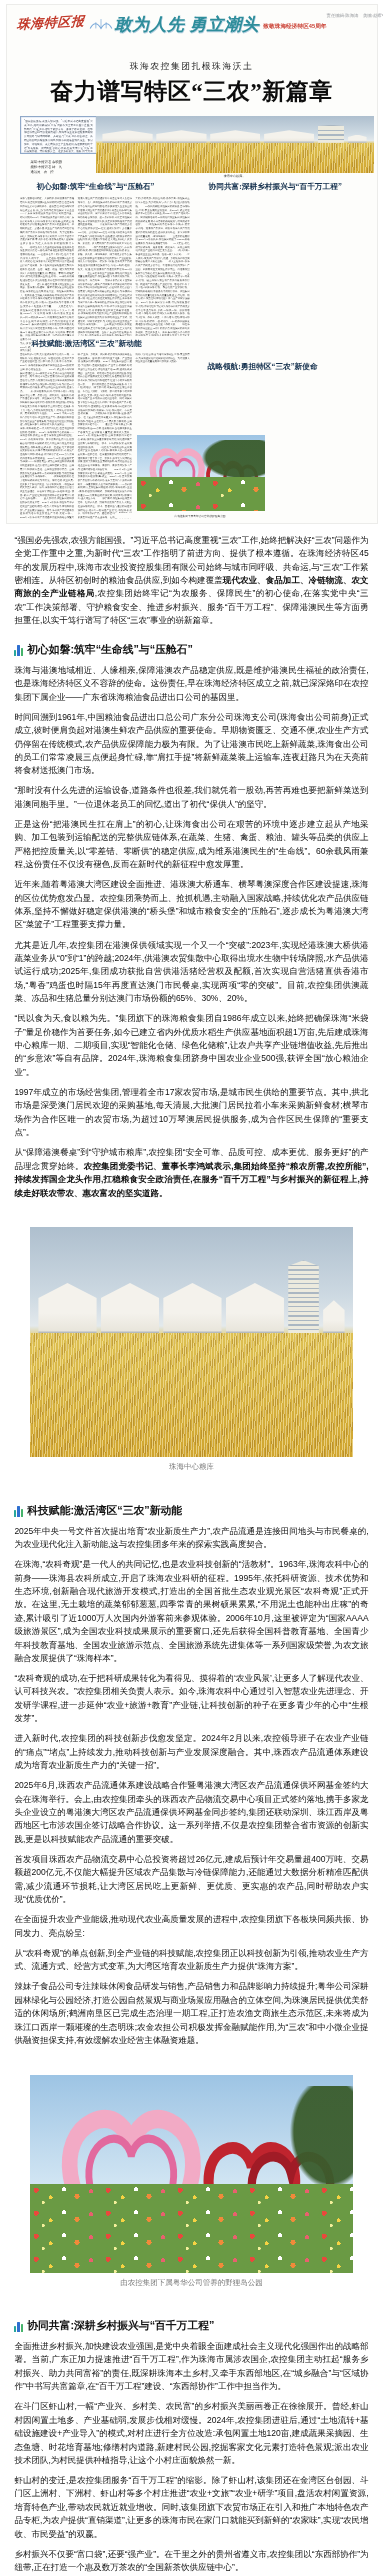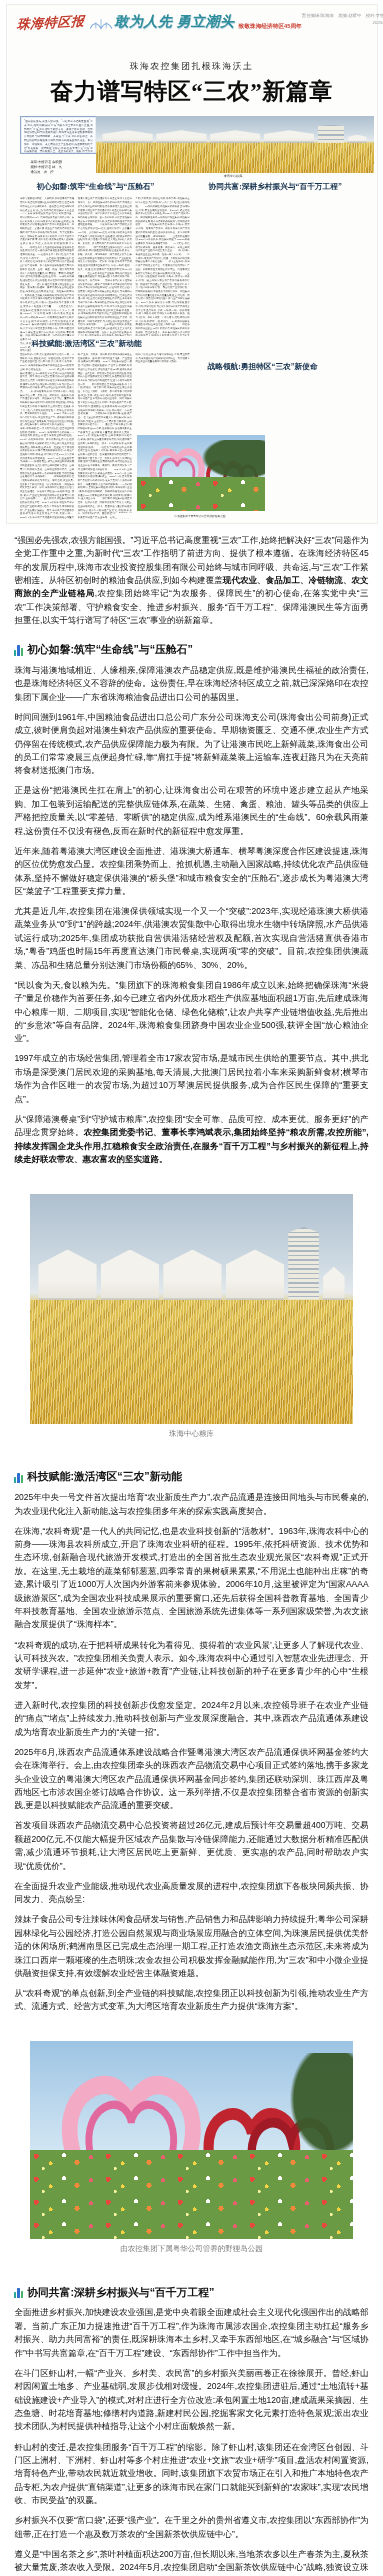--- a/index.html
+++ b/index.html
@@ -2,21 +2,21 @@
 <html style="font-size:8.2px"><head>
 <meta charset="utf-8">
 <style>
   html,body{margin:0;padding:0;background:#ffffff;}
   body{width:383px;font-family:"Liberation Sans",sans-serif;color:#111;}
   
   .scan{position:relative;width:372px;margin:4.1px auto 0;background:#fdfdfb;border:0.5px solid #ececea;box-sizing:border-box;padding:4.1px 0 0;}
   .mast{display:flex;align-items:flex-start;padding:2.1px 8.2px 0 10.3px;height:38px;box-sizing:border-box;}
   .paper-logo{font-family:"Liberation Serif",serif;font-style:italic;font-weight:900;font-size:13px;color:#c23a2b;transform:rotate(-3deg) skewX(-6deg);letter-spacing:0.5px;white-space:nowrap;margin-top:3.1px;}
   .bridge{margin:5.2px 1px 0 5.2px;}
-  .slogan{font-family:"Liberation Serif",serif;font-style:italic;font-weight:900;font-size:14px;color:#2e8d9b;text-shadow:0.5px 0.5px 0 rgba(90,150,190,.45);white-space:nowrap;margin-top:2.1px;letter-spacing:0.5px;}
+  .slogan{font-family:"Liberation Serif",serif;font-style:italic;font-weight:900;font-size:17px;color:#2e8d9b;text-shadow:0.5px 0.5px 0 rgba(90,150,190,.45);white-space:nowrap;margin-top:2.1px;letter-spacing:0.5px;}
   .slogan-sub{font-size:5.7px;font-weight:700;color:#c93b2e;margin:11.3px 0 0 4.1px;white-space:nowrap;}
   .mast-right{margin-left:auto;text-align:right;margin-top:2.1px;}
   .ed-line{font-size:4.4px;color:#95989c;line-height:6.2px;white-space:nowrap;}
   .kicker{text-align:center;font-size:8.8px;letter-spacing:1.5px;color:#1c1c1c;margin-top:14px;}
   .headline{text-align:center;font-family:"Liberation Serif",serif;font-weight:900;font-size:23px;letter-spacing:0.5px;color:#0d0d0d;margin:3.1px 0 8.2px;}
   .scan-content{position:relative;height:408px;margin:0 0 0 0;}
   .intro-box{position:absolute;left:13.4px;top:1px;width:77px;height:38px;border:0.5px solid #8fa8c8;box-shadow:inset 0 0 0 0.5px rgba(143,168,200,.35);padding:2.6px 3.1px;box-sizing:border-box;font-size:2.6px;line-height:3.8px;color:#3c4450;text-align:justify;overflow:hidden;background:#fcfdff;}
   .scan-byline{position:absolute;left:24px;top:45px;font-size:3.3px;line-height:4.9px;color:#222;}
   .scan-ph1{position:absolute;left:89px;top:1px;width:278px;height:57px;overflow:hidden;}
   .scan-cap1{position:absolute;left:89px;top:59px;width:278px;text-align:center;font-size:3.1px;color:#333;}
@@ -126,20 +126,21 @@
     <h2 class="sec-head">
       <span class="bars">
         <i></i>
         <i></i>
         <i></i>
       </span>
       <span>初心如磐:筑牢“生命线”与“压舱石”</span>
     </h2>
     <p class="para"><span>珠海与港澳地域相近、人缘相亲,保障港澳农产品稳定供应,既是维护港澳民生福祉的政治责任,也是珠海经济特区义不容辞的使命。这份责任,早在珠海经济特区成立之前,就已深深烙印在农控集团下属企业——广东省珠海粮油食品进出口公司的基因里。</span></p>
     <p class="para"><span>时间回溯到1961年,中国粮油食品进出口总公司广东分公司珠海支公司(珠海食出公司前身)正式成立,彼时便肩负起对港澳生鲜农产品供应的重要使命。早期物资匮乏、交通不便,农业生产方式仍停留在传统模式,农产品供应保障能力极为有限。为了让港澳市民吃上新鲜蔬菜,珠海食出公司的员工们常常凌晨三点便起身忙碌,靠“肩扛手提”将新鲜蔬菜装上运输车,连夜赶路只为在天亮前将食材送抵澳门市场。</span></p>
+    <p class="para"><span>“那时没有什么先进的运输设备,道路条件也很差,我们就凭着一股劲,再苦再难也要把新鲜菜送到港澳同胞手里。”一位退休老员工的回忆,道出了初代“保供人”的坚守。</span></p>
     <p class="para"><span>正是这份“把港澳民生扛在肩上”的初心,让珠海食出公司在艰苦的环境中逐步建立起从产地采购、加工包装到运输配送的完整供应链体系,在蔬菜、生猪、禽蛋、粮油、罐头等品类的供应上严格把控质量关,以“零差错、零断供”的稳定供应,成为维系港澳民生的“生命线”。60余载风雨兼程,这份责任不仅没有褪色,反而在新时代的新征程中愈发厚重。</span></p>
     <p class="para"><span>近年来,随着粤港澳大湾区建设全面推进、港珠澳大桥通车、横琴粤澳深度合作区建设提速,珠海的区位优势愈发凸显。农控集团乘势而上、抢抓机遇,主动融入国家战略,持续优化农产品供应链体系,坚持不懈做好稳定保供港澳的“桥头堡”和城市粮食安全的“压舱石”,逐步成长为粤港澳大湾区“菜篮子”工程重要支撑力量。</span></p>
     <p class="para"><span>尤其是近几年,农控集团在港澳保供领域实现一个又一个“突破”:2023年,实现经港珠澳大桥供港蔬菜业务从“0”到“1”的跨越;2024年,供港澳农贸集散中心取得出境水生物中转场牌照,水产品供港试运行成功;2025年,集团成功获批自营供港活猪经营权及配额,首次实现自营活猪直供香港市场,“粤香”鸡蛋也时隔15年再度直达澳门市民餐桌,实现两项“零的突破”。目前,农控集团供澳蔬菜、冻品和生猪总量分别达澳门市场份额的65%、30%、20%。</span></p>
     <p class="para"><span>“民以食为天,食以粮为先。”集团旗下的珠海粮食集团自1986年成立以来,始终把确保珠海“米袋子”量足价稳作为首要任务,如今已建立省内外优质水稻生产供应基地面积超1万亩,先后建成珠海中心粮库一期、二期项目,实现“智能化仓储、绿色化储粮”,让农户共享产业链增值收益,先后推出的“乡意浓”等自有品牌。2024年,珠海粮食集团跻身中国农业企业500强,获评全国“放心粮油企业”。</span></p>
     <p class="para"><span>1997年成立的市场经营集团,管理着全市17家农贸市场,是城市民生供给的重要节点。其中,拱北市场是深受澳门居民欢迎的采购基地,每天清晨,大批澳门居民拉着小车来采购新鲜食材;横琴市场作为合作区唯一的农贸市场,为超过10万琴澳居民提供服务,成为合作区民生保障的“重要支点”。</span></p>
     <p class="para"><span>从“保障港澳餐桌”到“守护城市粮库”,农控集团“安全可靠、品质可控、成本更优、服务更好”的产品理念贯穿始终。</span><span class="b">农控集团党委书记、董事长李鸿斌表示,集团始终坚持“粮农所需,农控所能”,持续发挥国企龙头作用,扛稳粮食安全政治责任,在服务“百千万工程”与乡村振兴的新征程上,持续走好联农带农、惠农富农的坚实道路。</span></p>
     <figure class="ph">
       <div class="photo photo-grain">
         <div class="buildings">
           <span class="wh"></span>
@@ -161,22 +162,22 @@
       </span>
       <span>科技赋能:激活湾区“三农”新动能</span>
     </h2>
     <p class="para"><span>2025年中央一号文件首次提出培育“农业新质生产力”,农产品流通是连接田间地头与市民餐桌的,为农业现代化注入新动能,这与农控集团多年来的探索实践高度契合。</span></p>
     <p class="para"><span>在珠海,“农科奇观”是一代人的共同记忆,也是农业科技创新的“活教材”。1963年,珠海农科中心的前身——珠海县农科所成立,开启了珠海农业科研的征程。1995年,依托科研资源、技术优势和生态环境,创新融合现代旅游开发模式,打造出的全国首批生态农业观光景区“农科奇观”正式开放。在这里,无土栽培的蔬菜郁郁葱葱,四季常青的果树硕果累累,“不用泥土也能种出庄稼”的奇迹,累计吸引了近1000万人次国内外游客前来参观体验。2006年10月,这里被评定为“国家AAAA级旅游景区”,成为全国农业科技成果展示的重要窗口,还先后获得全国科普教育基地、全国青少年科技教育基地、全国农业旅游示范点、全国旅游系统先进集体等一系列国家级荣誉,为农文旅融合发展提供了“珠海样本”。</span></p>
     <p class="para"><span>“农科奇观的成功,在于把科研成果转化为看得见、摸得着的‘农业风景’,让更多人了解现代农业、认可科技兴农。”农控集团相关负责人表示。如今,珠海农科中心通过引入智慧农业先进理念、开发研学课程,进一步延伸“农业+旅游+教育”产业链,让科技创新的种子在更多青少年的心中“生根发芽”。</span></p>
     <p class="para"><span>进入新时代,农控集团的科技创新步伐愈发坚定。2024年2月以来,农控领导班子在农业产业链的“痛点”“堵点”上持续发力,推动科技创新与产业发展深度融合。其中,珠西农产品流通体系建设成为培育农业新质生产力的“关键一招”。</span></p>
     <p class="para"><span>2025年6月,珠西农产品流通体系建设战略合作暨粤港澳大湾区农产品流通保供环网基金签约大会在珠海举行。会上,由农控集团牵头的珠西农产品物流交易中心项目正式签约落地,携手多家龙头企业设立的粤港澳大湾区农产品流通保供环网基金同步签约,集团还联动深圳、珠江西岸及粤西地区七市涉农国企签订战略合作协议。这一系列举措,不仅是农控集团整合省市资源的创新实践,更是以科技赋能农产品流通的重要突破。</span></p>
     <p class="para"><span>首发项目珠西农产品物流交易中心总投资将超过26亿元,建成后预计年交易量超400万吨、交易额超200亿元,不仅能大幅提升区域农产品集散与冷链保障能力,还能通过大数据分析精准匹配供需,减少流通环节损耗,让大湾区居民吃上更新鲜、更优质、更实惠的农产品,同时帮助农户实现“优质优价”。</span></p>
     <p class="para"><span>在全面提升农业产业能级,推动现代农业高质量发展的进程中,农控集团旗下各板块同频共振、协同发力、亮点纷呈:</span></p>
+    <p class="para"><span>从“农科奇观”的单点创新,到全产业链的科技赋能,农控集团正以科技创新为引领,推动农业生产方式、流通方式、经营方式变革,为大湾区培育农业新质生产力提供“珠海方案”。</span></p>
     <p class="para"><span>辣妹子食品公司专注辣味休闲食品研发与销售,产品销售力和品牌影响力持续提升;粤华公司深耕园林绿化与公园经济,打造公园自然景观与商业场景应用融合的立体空间,为珠澳居民提供优美舒适的休闲场所;鹤洲南垦区已完成生态治理一期工程,正打造农渔文商旅生态示范区,未来将成为珠江口西岸一颗璀璨的生态明珠;农金农担公司积极发挥金融赋能作用,为“三农”和中小微企业提供融资担保支持,有效缓解农业经营主体融资难题。</span></p>
-    <p class="para"><span>从“农科奇观”的单点创新,到全产业链的科技赋能,农控集团正以科技创新为引领,推动农业生产方式、流通方式、经营方式变革,为大湾区培育农业新质生产力提供“珠海方案”。</span></p>
     <figure class="ph">
       <div class="photo photo-park">
         <svg class="hearts" viewBox="0 0 700 370" preserveAspectRatio="none">
           <path d="M185 320 C 70 245 58 120 135 88 C 185 68 215 105 220 135 C 225 105 255 68 305 88 C 382 120 370 245 255 320 Z" fill="none" stroke="#f2aac5" stroke-width="34"></path>
           <path d="M205 312 C 115 248 108 150 162 124 C 196 108 216 134 220 152 C 224 134 244 108 278 124 C 332 150 325 248 235 312 Z" fill="none" stroke="#e2699e" stroke-width="15"></path>
           <path d="M455 318 C 375 255 370 160 422 140 C 457 127 477 152 482 172 C 487 152 507 127 542 140 C 594 160 589 255 509 318 Z" fill="none" stroke="#c0242e" stroke-width="22"></path>
           <path d="M540 318 C 470 262 465 175 512 156 C 543 144 562 167 567 184 C 572 167 591 144 622 156 C 669 175 664 262 594 318 Z" fill="none" stroke="#a01b26" stroke-width="18"></path>
         </svg>
         <div class="tree"></div>
         <div class="meadow"></div>

